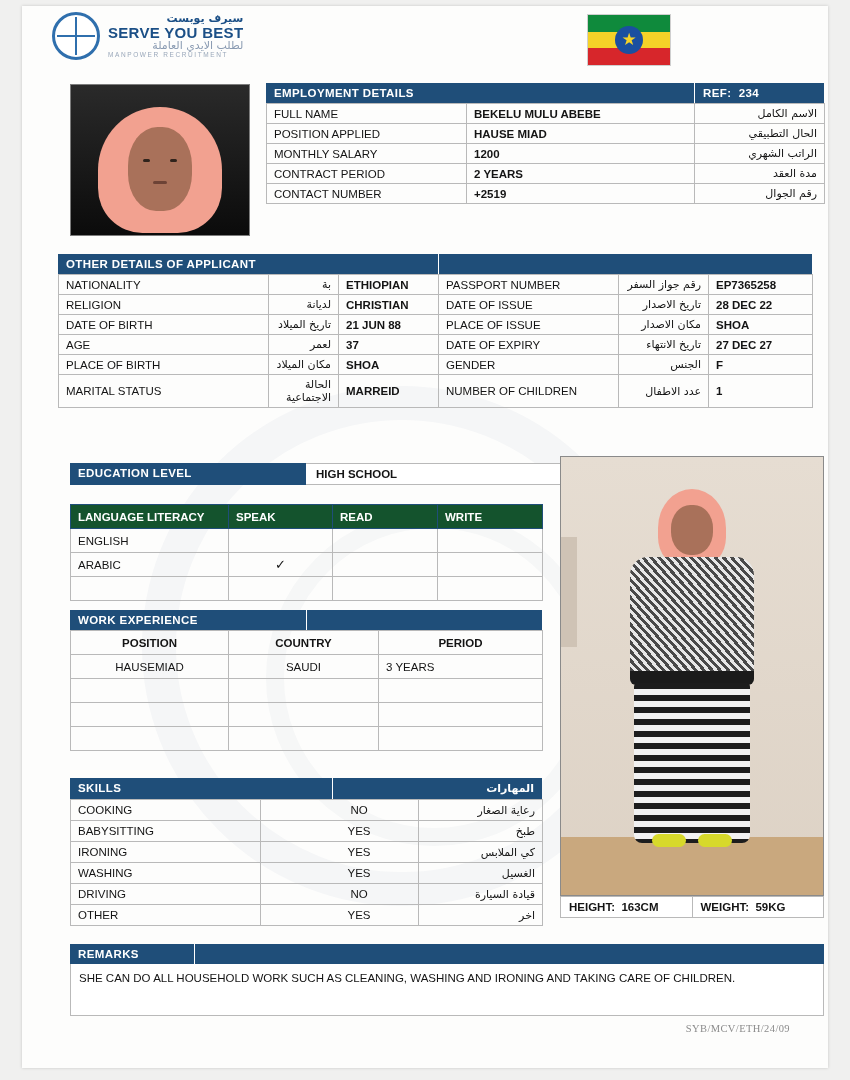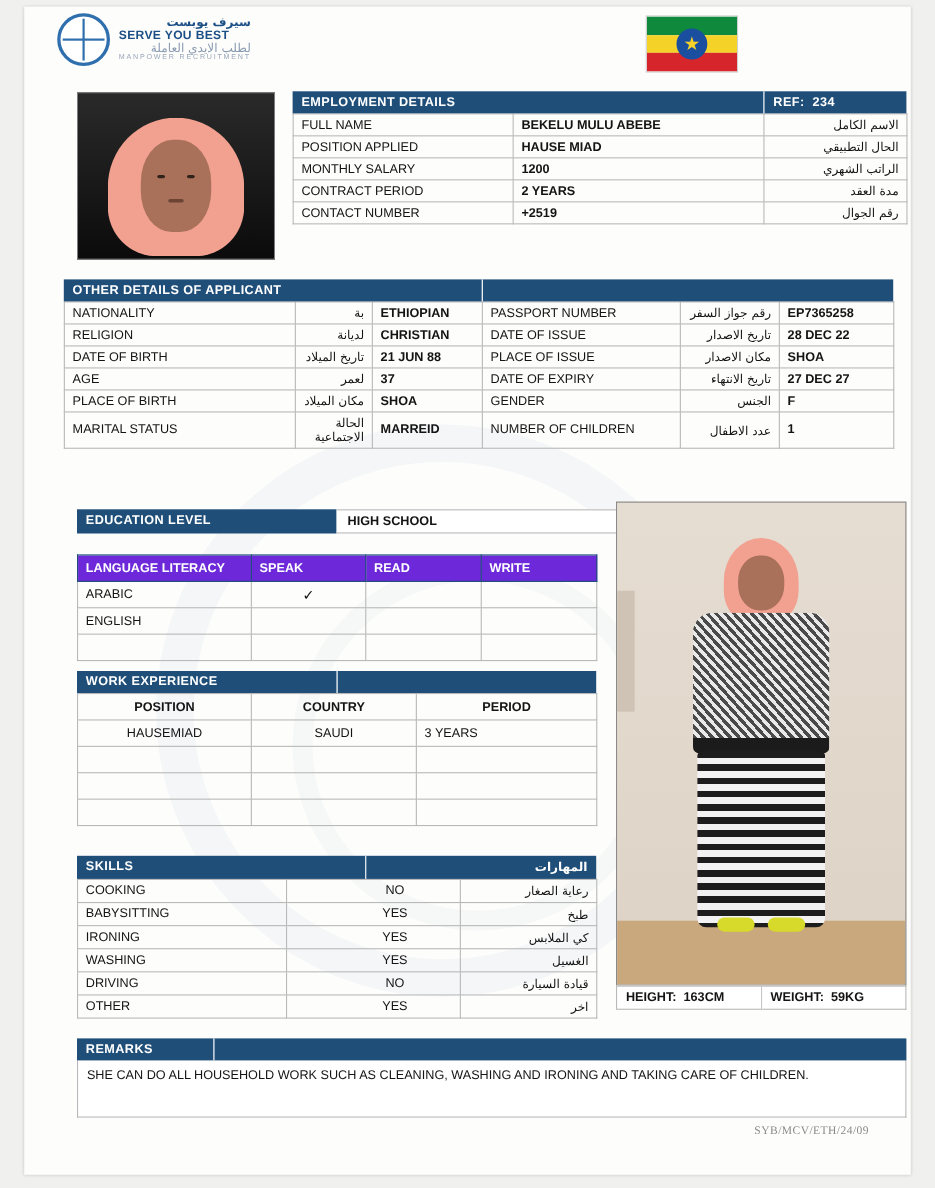--- a/index.html
+++ b/index.html
@@ -43,21 +43,21 @@
   .logo-globe:before{
     content:""; position:absolute; left:50%; top:2px; width:2px; height:38px;
     background:#2f6fad; transform:translateX(-1px);
   }
   .logo-globe:after{
     content:""; position:absolute; top:50%; left:2px; height:2px; width:38px;
     background:#2f6fad; transform:translateY(-1px);
   }
   .logo-txt { line-height:1.05; }
   .logo-ar { font-size:17px; color:#1b4f86; letter-spacing:1px; font-weight:bold; text-align:right; }
-  .logo-en { font-size:11px; color:#1b4f86; font-weight:bold; letter-spacing:.3px; }
+  .logo-en { font-size:15px; color:#1b4f86; font-weight:bold; letter-spacing:.3px; }
   .logo-ar2 { font-size:10.5px; color:#8a9bb2; text-align:right; }
   .logo-sub { font-size:6.5px; color:#9aa8ba; letter-spacing:1.6px; }
 
   .flag {
     position:absolute; right:30px; top:8px; width:84px; height:52px;
     border:1px solid #cfcfcf; overflow:hidden;
   }
   .flag .s { height:33.33%; }
   .flag .g { background:#0f8a3c; }
   .flag .y { background:#f5d228; }
@@ -122,21 +122,21 @@
   .edu { position:absolute; left:48px; top:457px; width:516px; display:flex; }
   .edu .bar { width:236px; }
   .edu .box {
     flex:1; border:1px solid #b9b9b9; border-left:none; font-size:11.5px; font-weight:bold;
     padding:4px 10px; background:#fff;
   }
 
   
   .lang { position:absolute; left:48px; top:498px; width:472px; }
   .lang table{ width:100%; table-layout:fixed; }
-  .lang thead td { background:#6d28d9; color:#fff; font-weight:bold; border-color:#1f4e79; }
+  .lang thead td { background:#14532d; color:#fff; font-weight:bold; border-color:#1f4e79; }
   .lang col.c1{width:158px;} .lang col.c2{width:104px;} .lang col.c3{width:105px;} .lang col.c4{width:105px;}
   .lang td { height:24px; }
   .tick { text-align:center; font-size:13px; }
 
   
   .work { position:absolute; left:48px; top:604px; width:472px; }
   .work .bar-row{ display:flex; }
   .work .bar-l{ width:236px;} .work .bar-r{ flex:1; border-left:1px solid #fff;}
   .work table { width:100%; table-layout:fixed; }
   .work col.c1{width:158px;} .work col.c2{width:150px;} .work col.c3{width:164px;}
@@ -358,28 +358,28 @@
       <thead>
         <tr>
           <td>LANGUAGE LITERACY</td>
           <td>SPEAK</td>
           <td>READ</td>
           <td>WRITE</td>
         </tr>
       </thead>
       <tbody>
         <tr>
+          <td>ENGLISH</td>
+          <td class="tick"></td>
+          <td class="tick"></td>
+          <td class="tick"></td>
+        </tr>
+        <tr>
           <td>ARABIC</td>
           <td class="tick">✓</td>
-          <td class="tick"></td>
-          <td class="tick"></td>
-        </tr>
-        <tr>
-          <td>ENGLISH</td>
-          <td class="tick"></td>
           <td class="tick"></td>
           <td class="tick"></td>
         </tr>
         <tr>
           <td>&nbsp;</td>
           <td class="tick"></td>
           <td class="tick"></td>
           <td class="tick"></td>
         </tr>
       </tbody>

